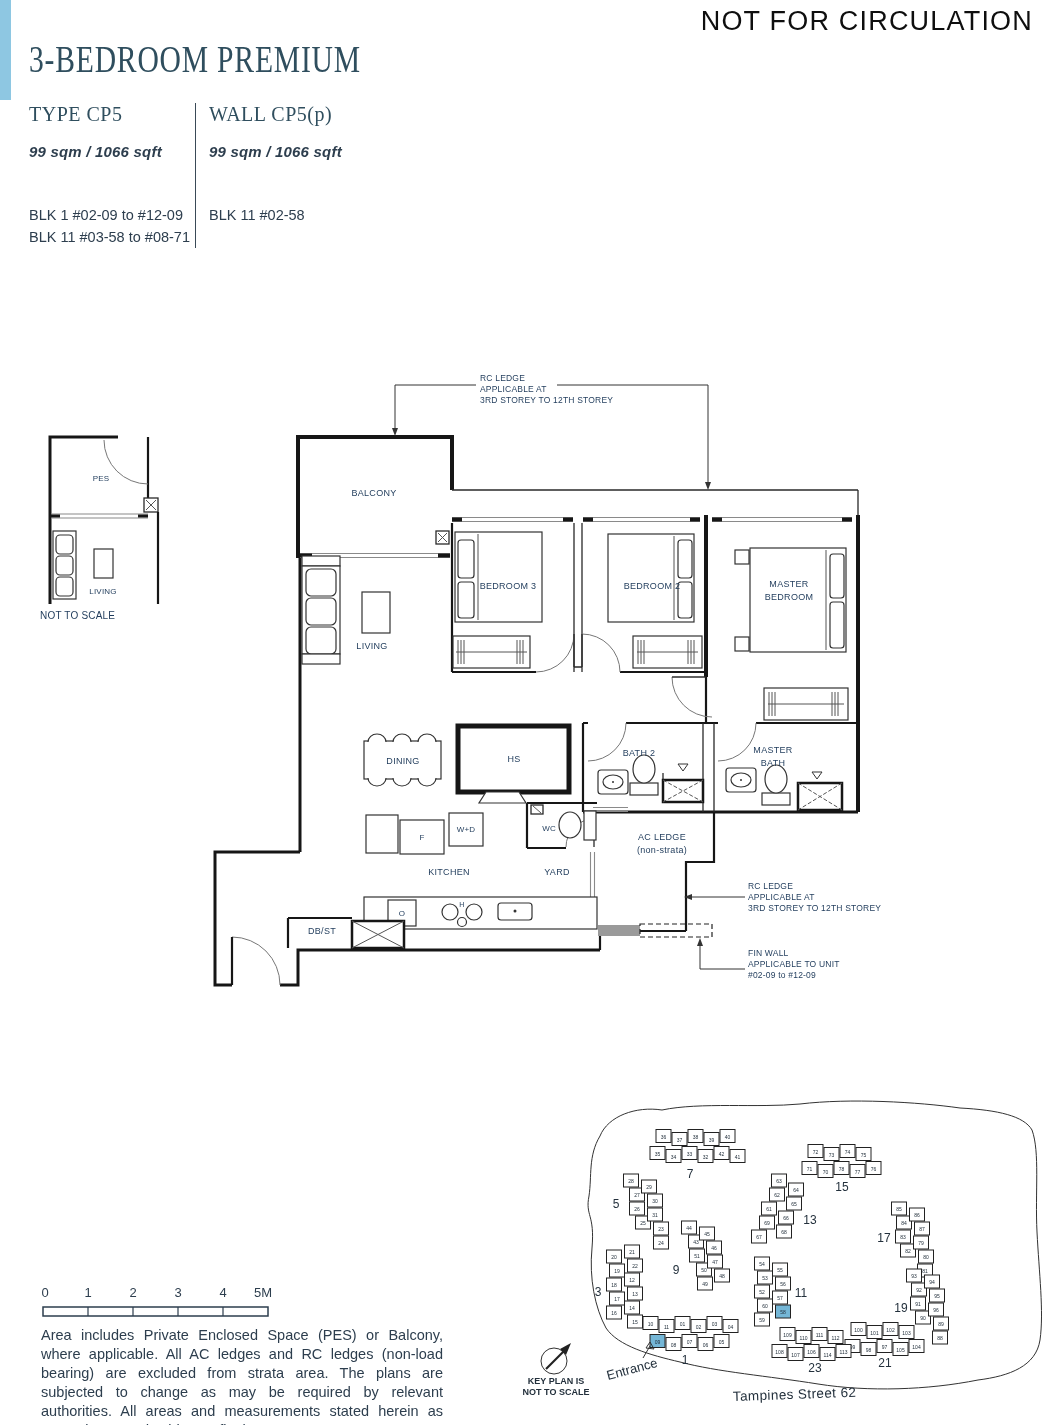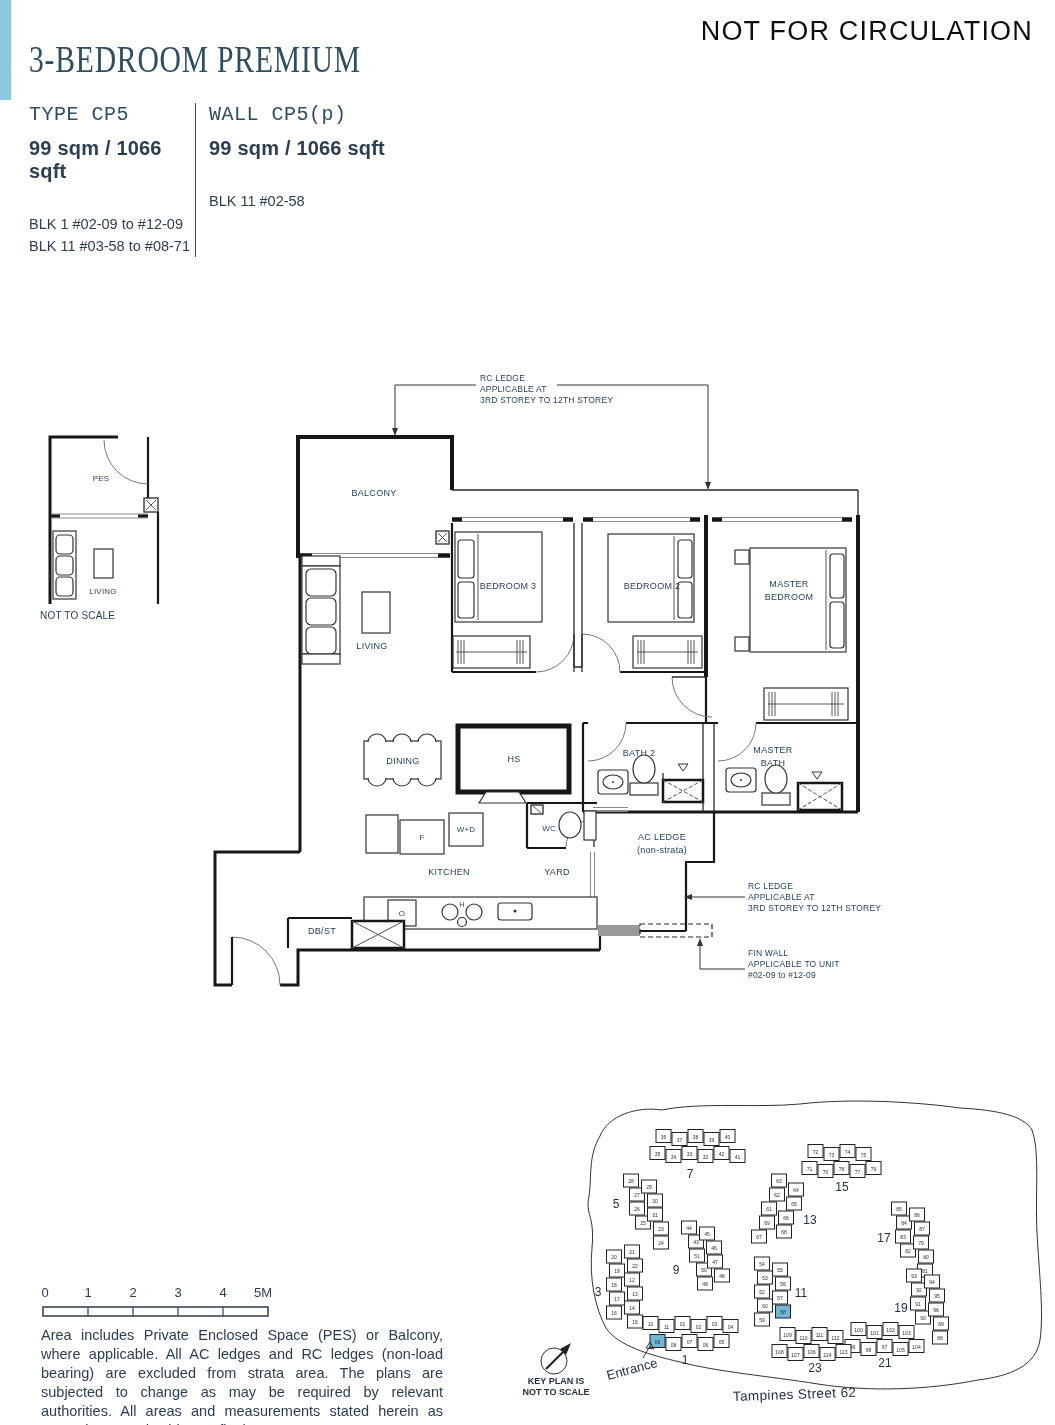--- a/index.html
+++ b/index.html
@@ -3,30 +3,30 @@
 <meta charset="utf-8">
 <style>
   :root{
     --accent:#8ec7e2; --heading:#2f4e5e; --text:#2d3e4e;
     --plan:#1e3a5a; --wall:#161616; --hl:#74b6d6;
   }
   html,body{margin:0;padding:0;}
   body{width:1055px;height:1425px;background:#fff;font-family:"Liberation Sans",sans-serif;}
   .page{position:relative;width:1055px;height:1425px;overflow:hidden;background:#ffffff;}
   .accent{position:absolute;left:0;top:0;width:11px;height:100px;background:var(--accent);}
-  .watermark{position:absolute;top:6px;right:22px;font-size:27px;letter-spacing:1.2px;color:#0e0e0e;margin-top:10px;}
+  .watermark{position:absolute;top:6px;right:22px;font-size:27px;letter-spacing:1.2px;color:#0e0e0e;}
   .title{position:absolute;left:29px;top:38px;margin:0;font-family:"Liberation Serif",serif;font-weight:400;
          font-size:37px;color:var(--heading);letter-spacing:1px;transform:scaleX(.8);transform-origin:left top;white-space:nowrap;}
   .types{position:absolute;left:29px;top:103px;display:flex;}
   .type-col{width:166px;}
   .type-col.c2{width:auto;padding-left:13px;}
   .divider{width:1px;background:#3a4a57;align-self:stretch;}
-  .type-name{font-family:Liberation Mono, monospace;font-size:20px;color:var(--heading);letter-spacing:.5px;}
-  .type-area{margin-top:11px;font-size:20px;font-weight:bold;color:var(--text);letter-spacing:.2px;}
-  .type-blocks{margin-top:30px;font-size:14.5px;color:var(--text);line-height:22px;min-height:44px;}
+  .type-name{font-family:Liberation Serif, serif;font-size:20px;color:var(--heading);letter-spacing:.5px;}
+  .type-area{margin-top:17px;font-size:15px;font-weight:bold;color:var(--text);letter-spacing:.2px;font-style:italic;}
+  .type-blocks{margin-top:44px;font-size:14.5px;color:var(--text);line-height:22px;min-height:44px;}
   .disclaimer{position:absolute;left:41px;top:1326px;width:402px;margin:0;font-size:14.5px;line-height:19px;
               color:var(--text);text-align:justify;}
   svg{position:absolute;left:0;top:0;}
   svg text{font-family:"Liberation Sans",sans-serif;fill:var(--plan);}
   .lbl{font-size:9px;letter-spacing:.3px;text-anchor:middle;}
   .lbl-s{font-size:8px;letter-spacing:.2px;text-anchor:middle;}
   .ann{font-size:8.5px;letter-spacing:.2px;}
   .scl{font-size:13px;fill:var(--text);text-anchor:middle;}
   .kp-lab{font-size:12px;fill:#23303c;text-anchor:middle;}
   .kp-note{font-size:9px;font-weight:bold;fill:#23303c;text-anchor:middle;}

